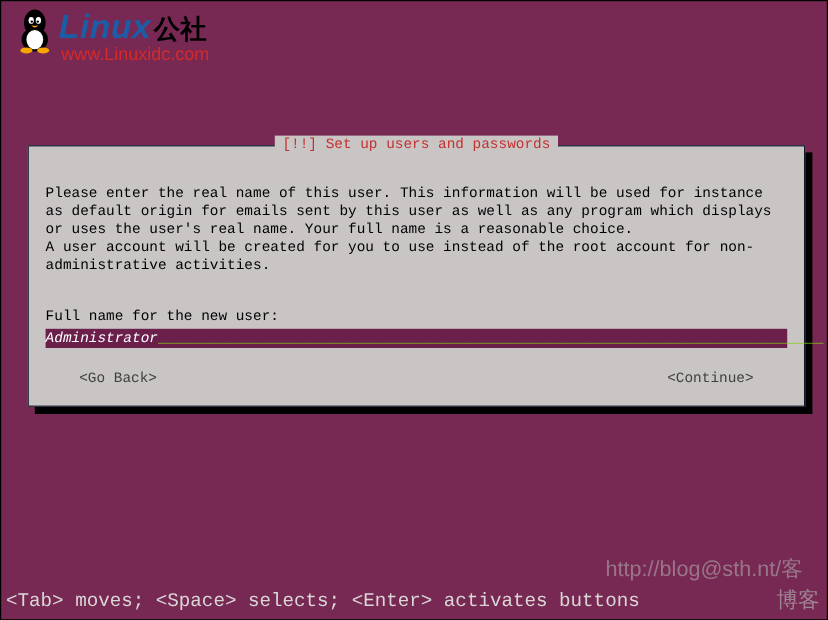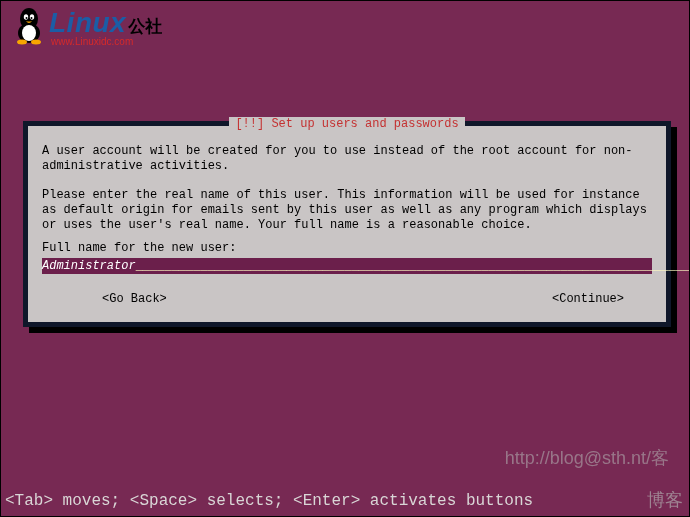--- a/index.html
+++ b/index.html
@@ -31,40 +31,40 @@
     color: #1b5da6;
     font-family: Arial, sans-serif;
     font-size: 28px;
     font-weight: bold;
     font-style: italic;
     letter-spacing: 0.5px;
   }
   .logo-cn {
     color: #000;
     font-family: sans-serif;
-    font-size: 17px;
+    font-size: 22px;
     font-weight: bold;
     margin-left: 2px;
   }
   .logo-url {
     color: #d62a2a;
     font-family: Arial, sans-serif;
-    font-size: 10px;
+    font-size: 15px;
     margin-top: -3px;
     margin-left: 2px;
   }
   .dialog-wrap {
     position: absolute;
     top: 120px;
     left: 22px;
     width: 648px;
   }
   .dialog {
     background: #c9c5c5;
-    border: 5px solid #0f172a;
+    border: 1px solid #0f172a;
     position: relative;
     padding: 18px 14px 16px 14px;
   }
   .dialog-shadow {
     position: absolute;
     top: 6px;
     left: 6px;
     width: 100%;
     height: 100%;
     background: #000;
@@ -82,55 +82,55 @@
     color: #c43131;
     padding: 0 6px;
     display: inline-block;
   }
   .body-text {
     color: #000;
     line-height: 15px;
     white-space: pre-wrap;
   }
   .prompt-label {
-    margin-top: 8px;
+    margin-top: 28px;
     margin-bottom: 2px;
   }
   .input-line {
     background: #6b1f4b;
     color: #fff;
     padding: 0 0 0 0;
     height: 16px;
     line-height: 16px;
     width: 100%;
     position: relative;
   }
   .input-text { color: #fff; font-style: italic; }
   .input-fill {
-    color: #fef9c3;
+    color: #84cc16;
     letter-spacing: 0;
     margin-top: 12px;
   }
   .buttons {
     display: flex;
     justify-content: space-between;
     margin-top: 18px;
     padding: 0 28px;
   }
-  .btn { color: #000000; cursor: default; margin-left: 32px; }
+  .btn { color: #404040; cursor: default; }
   .help-bar {
     position: absolute;
     bottom: 6px;
     left: 4px;
     color: #d9d6d6;
     font-size: 16px;
   }
   .wm1 {
     position: absolute;
-    bottom: 46px;
+    bottom: 30px;
     right: 20px;
     color: rgba(180,180,180,0.55);
     font-family: sans-serif;
     font-size: 18px;
   }
   .wm2 {
     position: absolute;
     bottom: 4px;
     right: 6px;
     color: rgba(180,180,180,0.65);
@@ -163,22 +163,22 @@
     <div class="logo-url">www.Linuxidc.com</div>
   </div>
 </div>
 
 <div class="dialog-wrap">
   <div class="dialog-shadow"></div>
   <div class="dialog">
     <div class="title-row">
       <span class="title-text">[!!] Set up users and passwords</span>
     </div>
+    <div class="body-text" style="margin-top:14px">Please enter the real name of this user. This information will be used for instance as default origin for emails sent by this user as well as any program which displays or uses the user's real name. Your full name is a reasonable choice.</div>
     <div class="body-text">A user account will be created for you to use instead of the root account for non-administrative activities.</div>
-    <div class="body-text" style="margin-top:14px">Please enter the real name of this user. This information will be used for instance as default origin for emails sent by this user as well as any program which displays or uses the user's real name. Your full name is a reasonable choice.</div>
     <div class="body-text prompt-label">Full name for the new user:</div>
     <div class="input-line"><span class="input-text">Administrator</span><span class="input-fill">_____________________________________________________________________________</span></div>
     <div class="buttons">
       <span class="btn">&lt;Go Back&gt;</span>
       <span class="btn">&lt;Continue&gt;</span>
     </div>
   </div>
 </div>
 
 <div class="help-bar">&lt;Tab&gt; moves; &lt;Space&gt; selects; &lt;Enter&gt; activates buttons</div>

